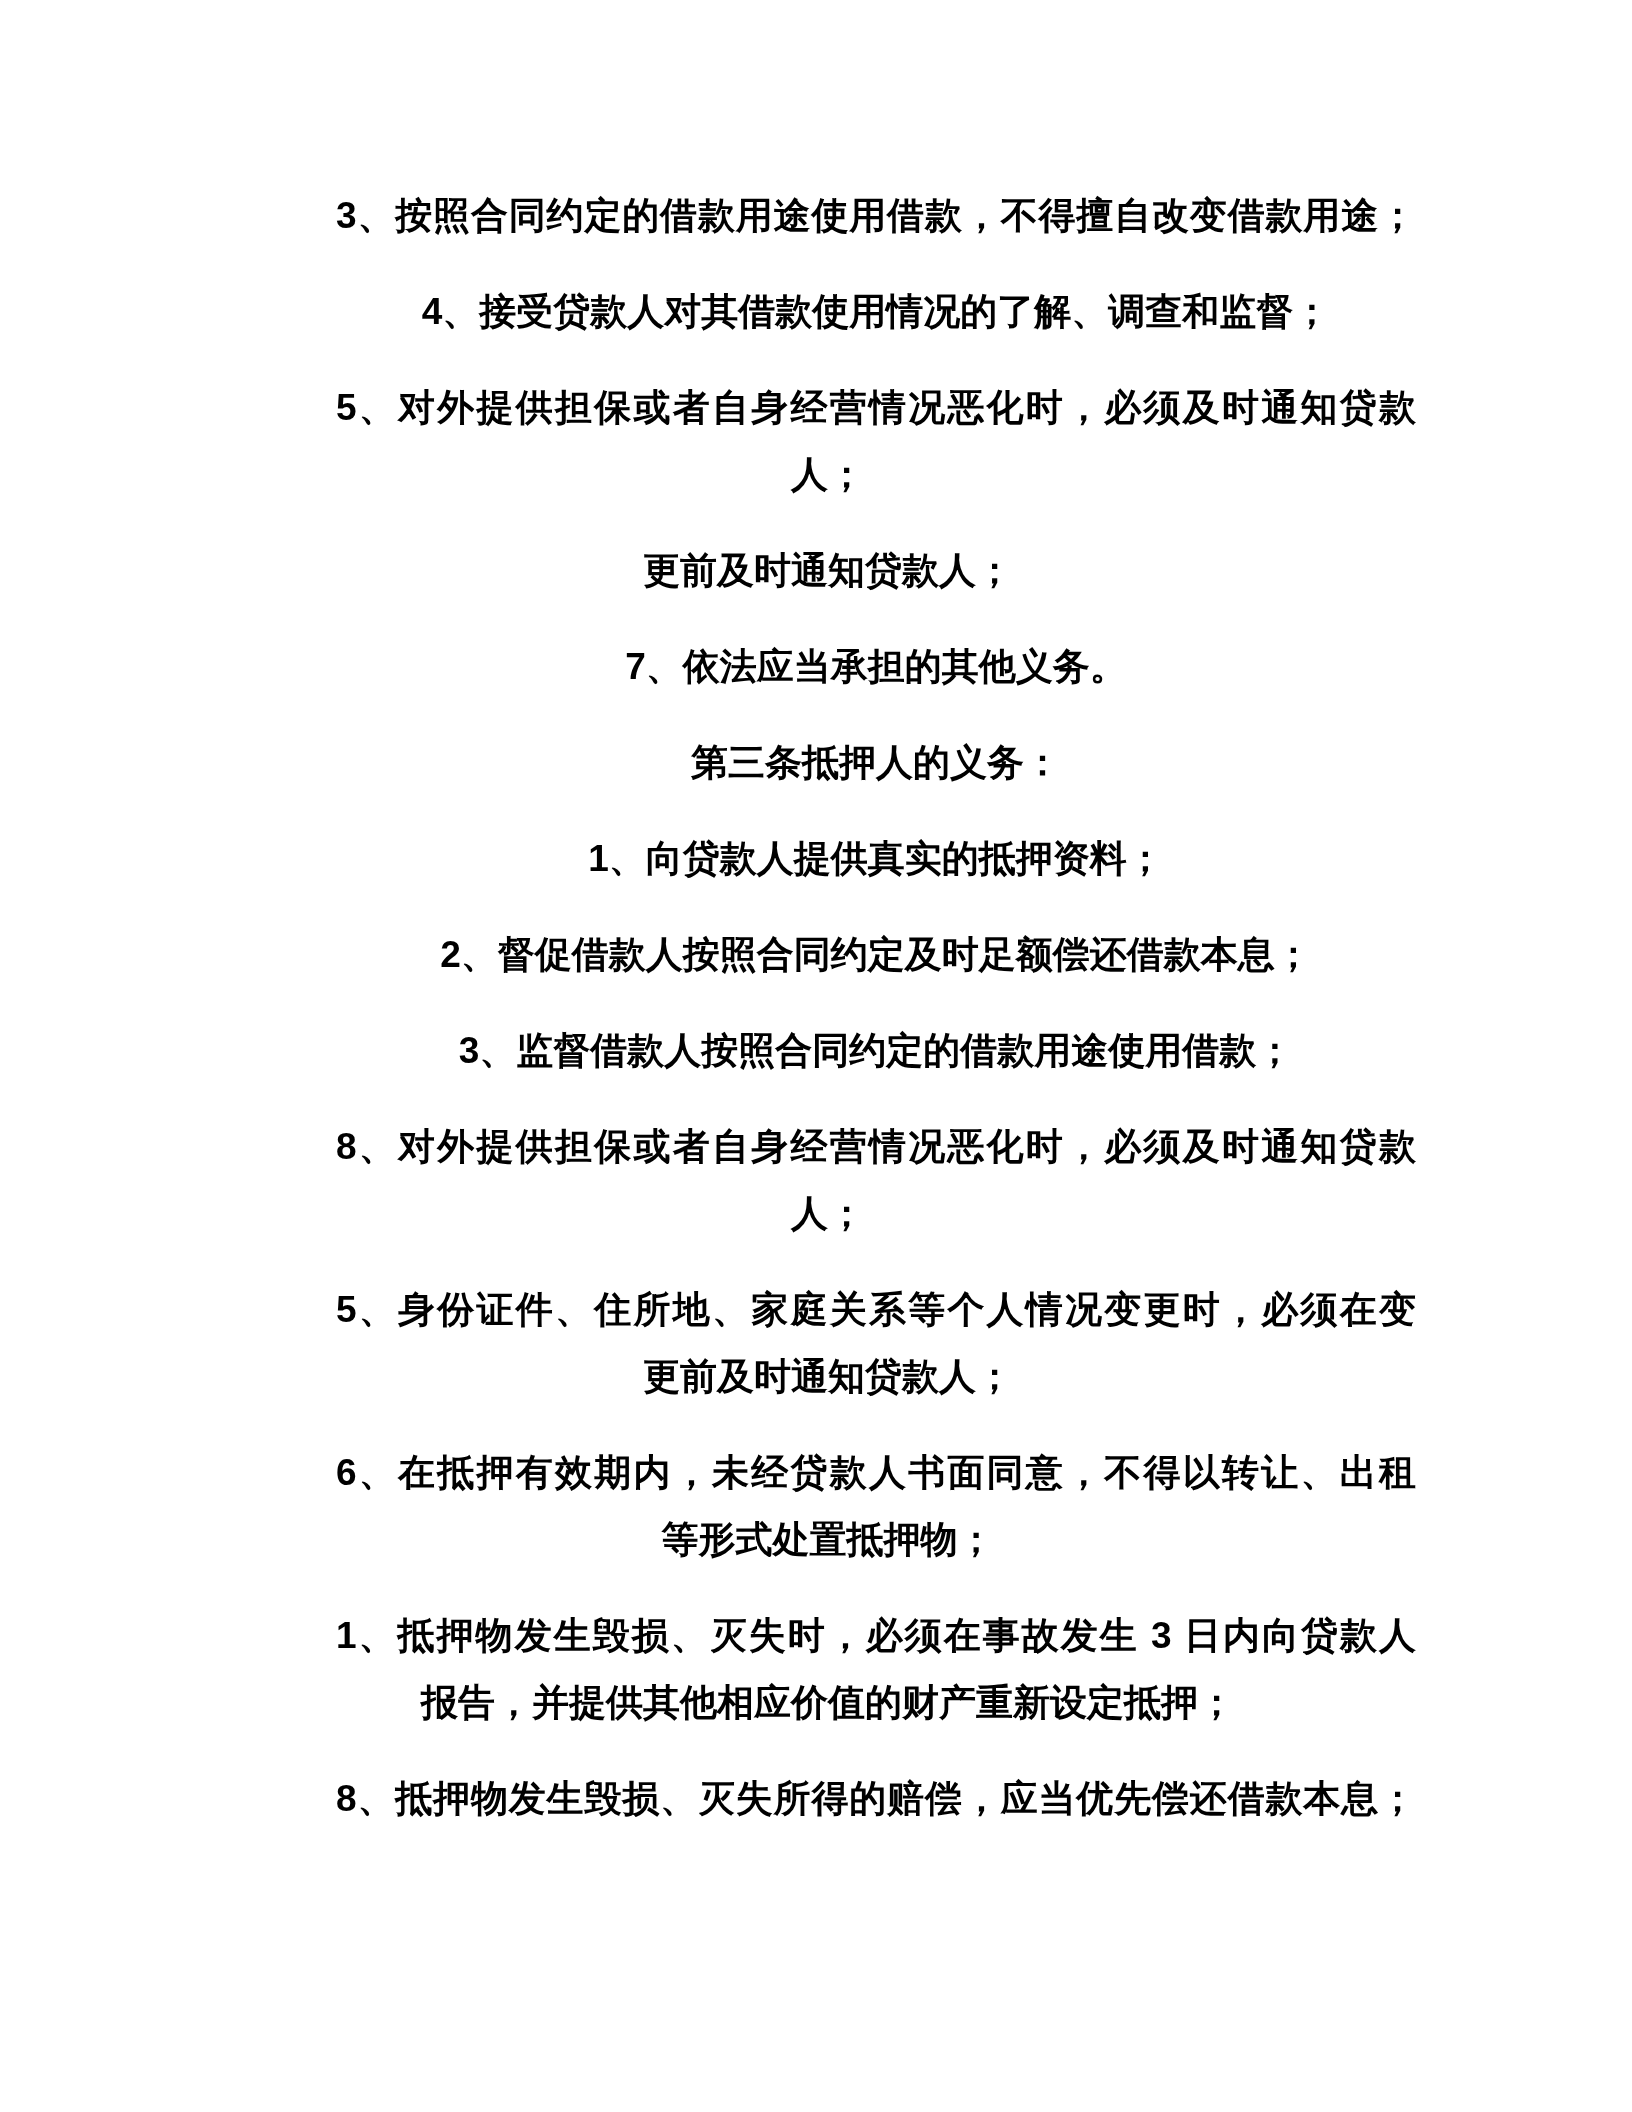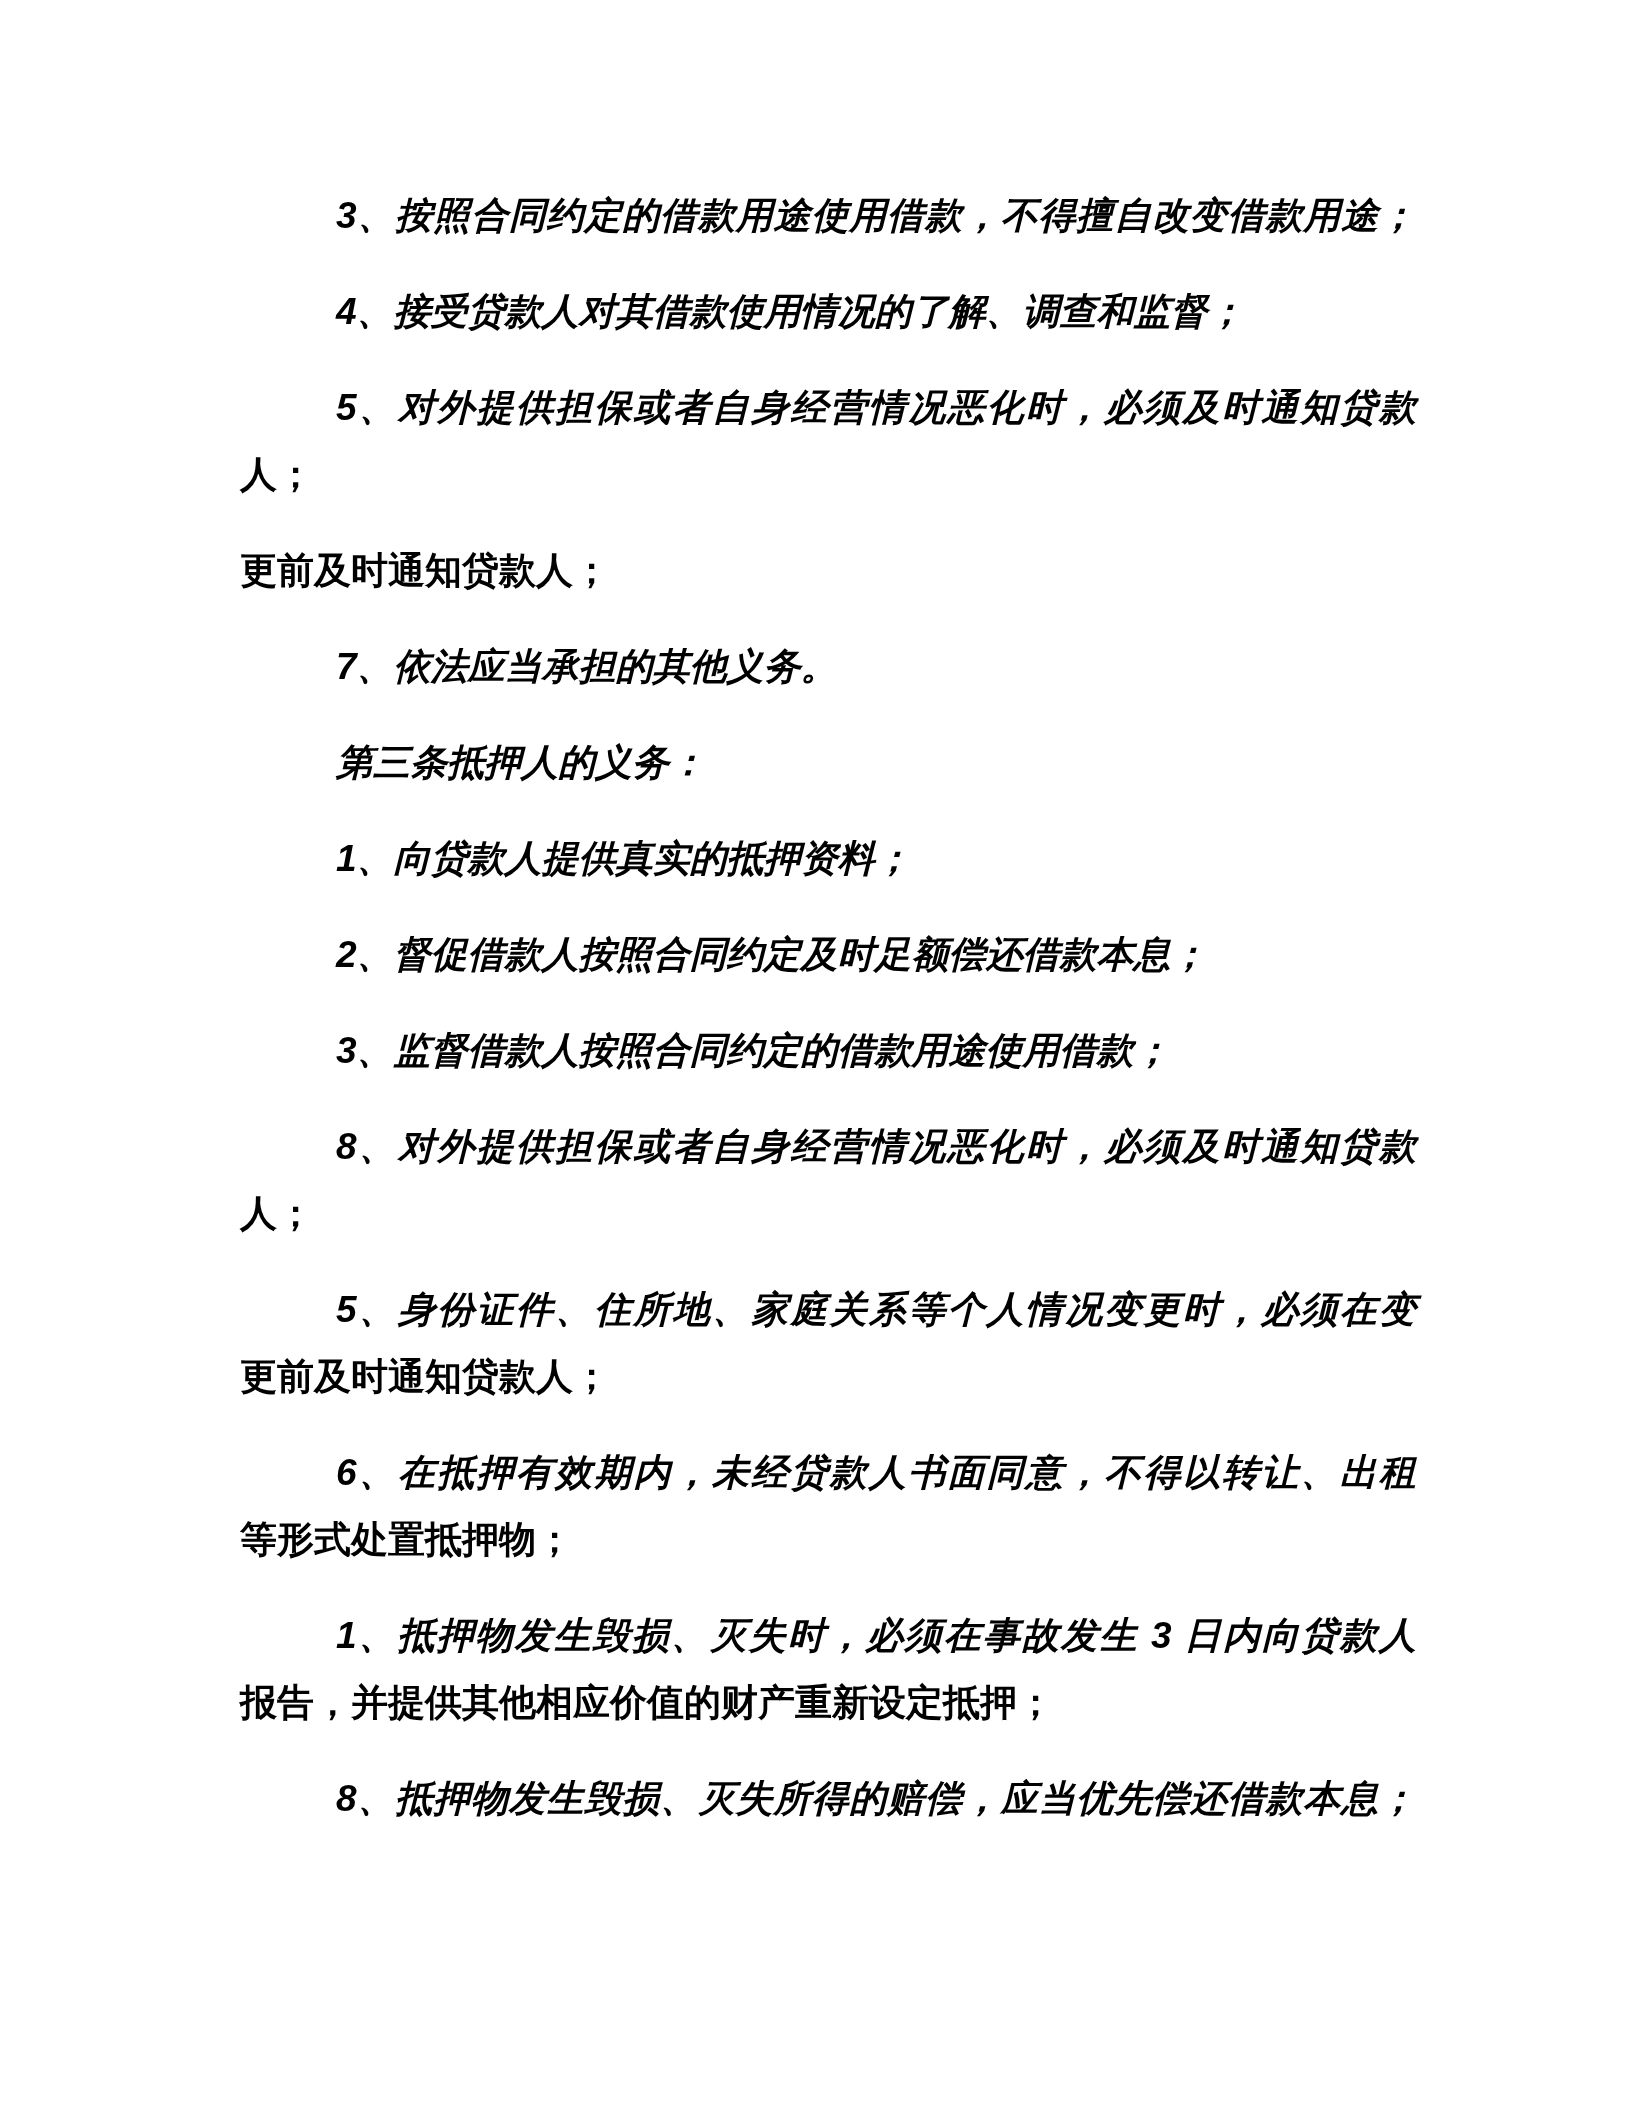--- a/index.html
+++ b/index.html
@@ -28,25 +28,24 @@
   .para:last-child {
     margin-bottom: 0;
   }
   .line {
     font-size: 37px;
     font-weight: 700;
     line-height: 67px;
     min-height: 67px;
     letter-spacing: 0;
     color: #000000;
-    text-align: left;
+    text-align: center;
   }
   .line.indent {
     text-indent: 96px;
-    font-style: italic;
   }
   .line.full {
     text-align: justify;
     text-align-last: justify;
   }
 </style>
 </head>
 <body>
 
 <div class="page">

